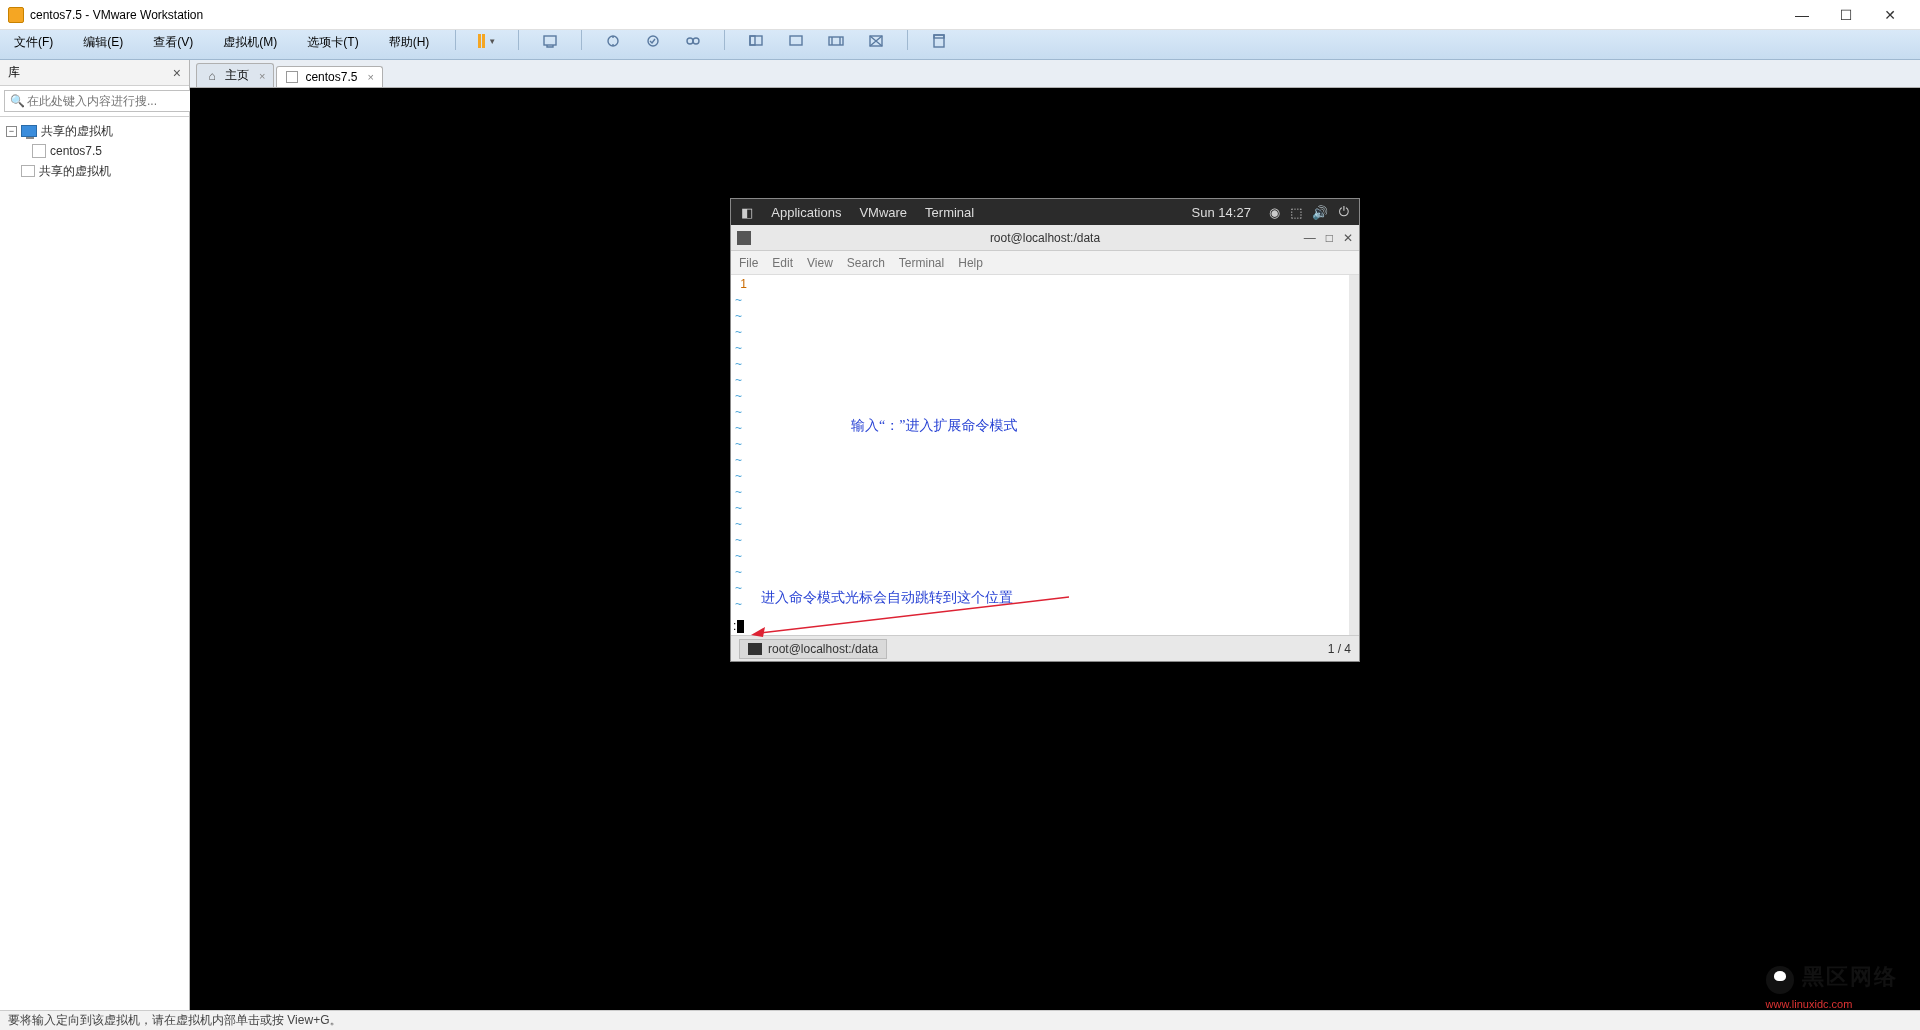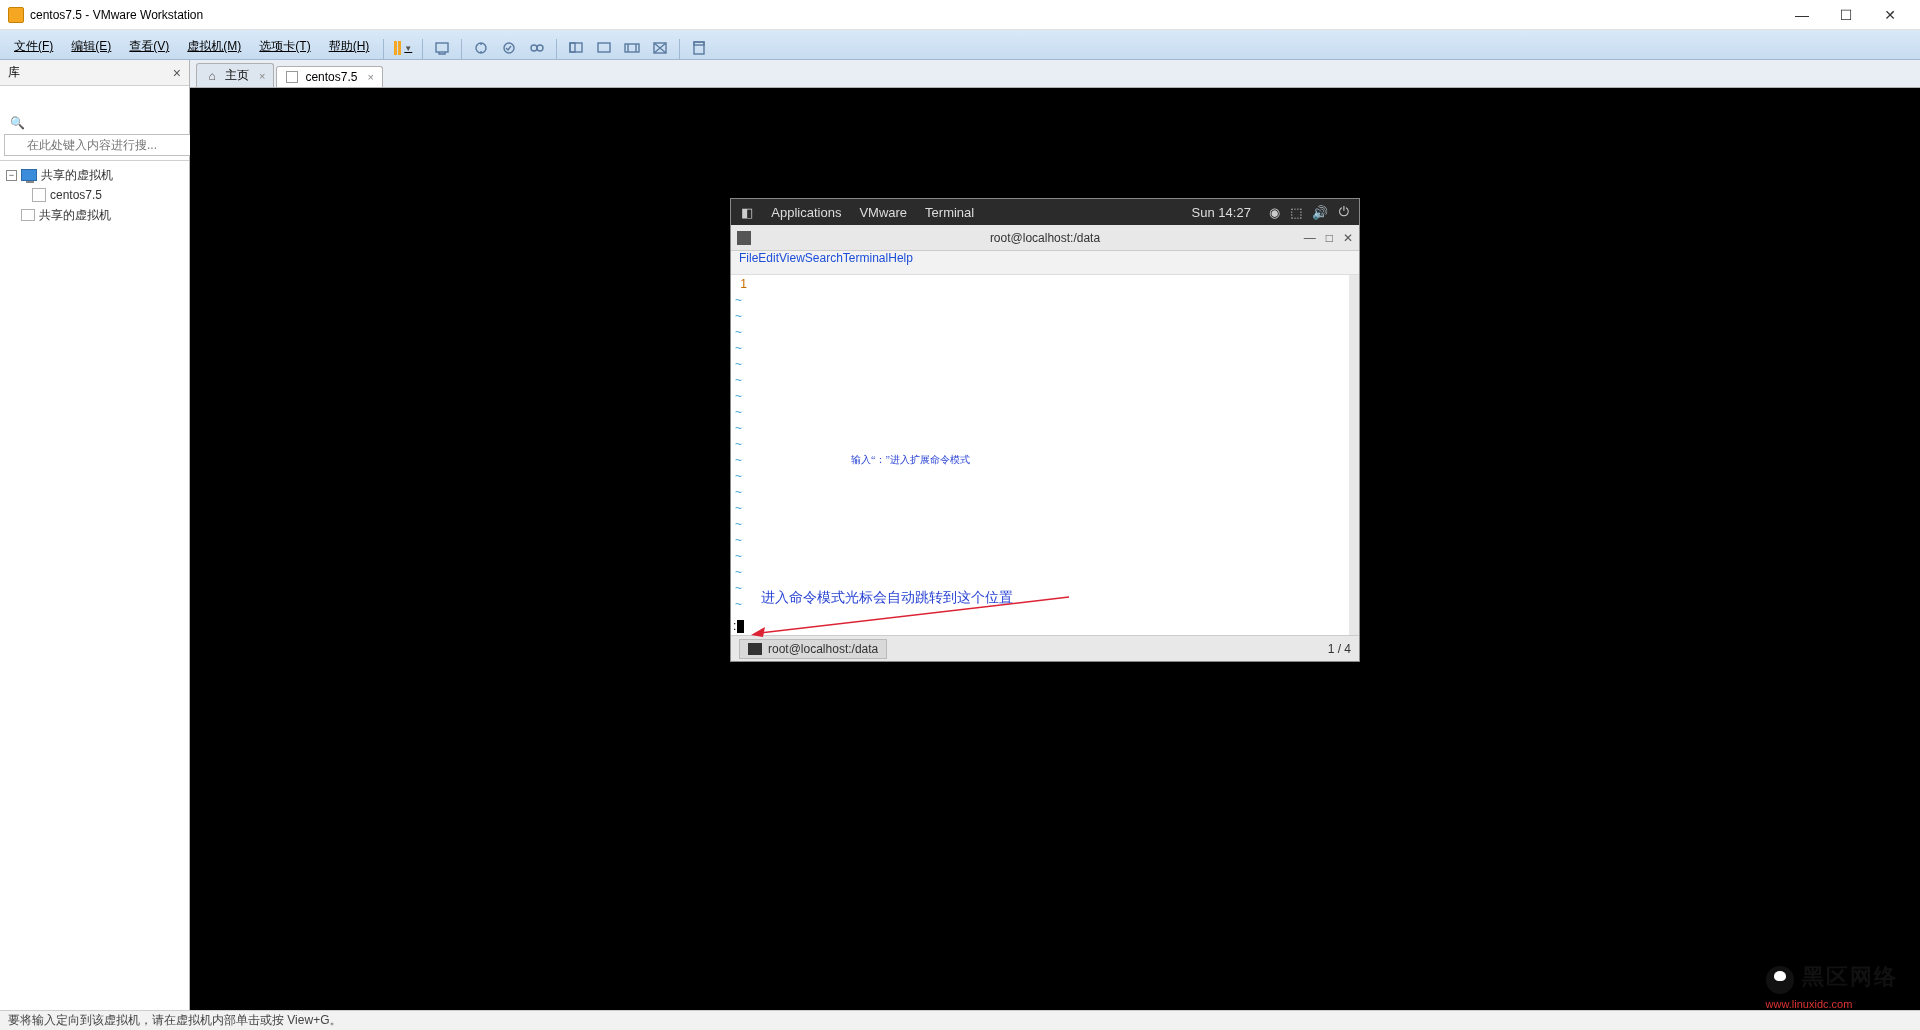--- a/index.html
+++ b/index.html
@@ -1,33 +1,33 @@
 <!DOCTYPE html>
 <html><head>
 <meta charset="utf-8">
 <style>
 * { box-sizing: border-box; margin: 0; padding: 0; font-family: "Microsoft YaHei", "Segoe UI", sans-serif; }
 html, body { width: 1920px; height: 1030px; overflow: hidden; background: #fff; }
 .titlebar { height: 30px; background: #fff; display: flex; align-items: center; padding: 0 8px; border-bottom: 1px solid #e0e0e0; font-size: 12px; }
 .titlebar .icon { width: 16px; height: 16px; background: #f5a623; border-radius: 2px; margin-right: 6px; border:1px solid #c78100; }
 .titlebar .spacer { flex: 1; }
 .titlebar .winbtn { width: 44px; height: 28px; display: flex; align-items: center; justify-content: center; font-size: 14px; color: #333; }
-.menubar { height: 30px; background: linear-gradient(#d9e9f8, #c7dcf0); display: flex; align-items: flex-end; padding: 0 6px; font-size: 12px; gap: 2px; border-bottom: 1px solid #9fb8d0; text-decoration: underline; }
+.menubar { height: 30px; background: linear-gradient(#d9e9f8, #c7dcf0); display: flex; align-items: flex-start; padding: 0 6px; font-size: 12px; gap: 14px; border-bottom: 1px solid #9fb8d0; }
 .menubar .menu { padding: 4px 8px; cursor: default; }
 .menubar .sep { width: 1px; height: 20px; background: #9fb8d0; margin: 0 4px; }
 .menubar .tbtn { width: 26px; height: 22px; display: flex; align-items: center; justify-content: center; }
 .menubar .pausebtn { display:flex; align-items:center; gap:1px; padding:2px;}
 .pausebar { width:3px; height:14px; background:#f5a623;}
 .dropdownarrow { font-size:8px; color:#555; margin-left:2px;}
 .body { display: flex; height: calc(100% - 30px - 30px - 20px); }
 .sidebar { width: 190px; border-right: 1px solid #b5b5b5; background: #fff; display: flex; flex-direction: column; }
 .sidebar-header { display:flex; align-items:center; justify-content:space-between; padding:4px 8px; font-size:12px; background:#f3f3f3; border-bottom:1px solid #d0d0d0;}
 .sidebar-header .close { font-size:14px; color:#555;}
 .search { display:flex; align-items:center; padding:4px; border-bottom:1px solid #d0d0d0;}
-.search input { flex:1; border:1px solid #c0c0c0; padding:3px 20px 3px 22px; font-size:12px; background:#fff;margin-top:44px; }
+.search input { flex:1; border:1px solid #c0c0c0; padding:3px 20px 3px 22px; font-size:12px; background:#fff; }
 .search .mag { position:absolute; margin-left:6px; color:#888; font-size:12px;}
 .search .dd { width:18px; text-align:center; color:#555; font-size:10px;}
 .tree { padding:4px; font-size:12px; color:#333; }
 .tree-row { display:flex; align-items:center; height:20px; gap:4px; padding-left:2px;}
 .tree-row.indent1 { padding-left: 28px; }
 .expander { width:11px; height:11px; border:1px solid #888; display:flex; align-items:center; justify-content:center; font-size:9px; line-height:1; color:#444; background:#fff;}
 .monitor-icon { width:16px; height:12px; background:#3b8ddc; border:1px solid #2a6ba8; position:relative;}
 .monitor-icon::after{content:""; position:absolute; bottom:-3px; left:4px; width:8px; height:2px; background:#888;}
 .vm-icon { width:14px; height:14px; border:1px solid #b0b0b0; background:#fff; position:relative;}
 .shared-icon { width:14px; height:12px; border:1px solid #b0b0b0; background:#fff;}
@@ -42,26 +42,26 @@
 .vmview { flex:1; background:#000; position:relative; }
 .gnome { position:absolute; left:540px; top:110px; width:630px; background:#eaeaea; border:1px solid #888; font-size:13px; }
 .gnome-top { height:26px; background:#2b2b2b; color:#ddd; display:flex; align-items:center; padding:0 10px; gap:18px;}
 .gnome-top .gspacer{flex:1;}
 .gnome-top .gright { display:flex; align-items:center; gap:10px;}
 .gnome-top .gicon { color:#ccc; font-size:13px;}
 .term-titlebar { height:26px; background:#e8e8e8; display:flex; align-items:center; justify-content:center; position:relative; border-bottom:1px solid #ccc;}
 .term-titlebar .ttitle { font-size:12px; color:#333;}
 .term-titlebar .wbtns { position:absolute; right:6px; display:flex; gap:10px; font-size:12px; color:#555;}
 .term-titlebar .ticon { position:absolute; left:6px; width:14px; height:14px; background:#555;}
-.term-menu { height:24px; background:#f2f2f2; display:flex; padding:0 8px; font-size:12px; color:#1d4ed8; border-bottom:1px solid #ddd;}
+.term-menu { height:24px; background:#f2f2f2; display:flex; align-items:center; padding:0 8px; gap:14px; font-size:12px; color:#737373; border-bottom:1px solid #ddd;}
 .term-body { background:#fff; height:360px; position:relative; font-family: "DejaVu Sans Mono", monospace; font-size:12px;}
 .term-body .gutter { position:absolute; left:0; top:0; width:20px; height:100%; color:#c96a00; text-align:right; padding:2px 4px;}
 .term-body .tilde { color:#4aa3d8; position:absolute; left:4px;}
 .term-body .scrollbar { position:absolute; right:0; top:0; width:10px; height:100%; background:#e8e8e8;}
-.annot1 { position:absolute; left:120px; top:142px; color:#2943d4; font-size:10px; font-family: "SimSun","宋体",serif; margin-top: 36px;}
+.annot1 { position:absolute; left:120px; top:142px; color:#2943d4; font-size:14px; font-family: "SimSun","宋体",serif;}
 .annot2 { position:absolute; left:30px; top:314px; color:#2943d4; font-size:14px; font-family: "SimSun","宋体",serif; text-align: right;}
 .cmdline { position:absolute; left:2px; bottom:2px; font-size:12px; display:flex; align-items:center;}
 .cmdline .cursor { width:7px; height:13px; background:#000; margin-left:1px;}
 .arrow-svg { position:absolute; left:18px; top:320px; }
 .gnome-taskbar { height:26px; background:#e8e8e8; border-top:1px solid #ccc; display:flex; align-items:center; padding:0 8px; font-size:12px; color:#333;}
 .gnome-taskbar .tb-app { display:flex; align-items:center; gap:6px; background:#d9d9d9; padding:2px 8px; border:1px solid #bbb;}
 .gnome-taskbar .tb-term-icon{width:14px;height:12px;background:#333;}
 .gnome-taskbar .tbspacer{flex:1;}
 .statusbar { height:20px; background:#f2f2f2; border-top:1px solid #ccc; font-size:12px; display:flex; align-items:center; padding:0 8px; color:#444;}
 .watermark { position:fixed; right:22px; bottom:18px; text-align:left; color:#111; font-weight:bold; }

